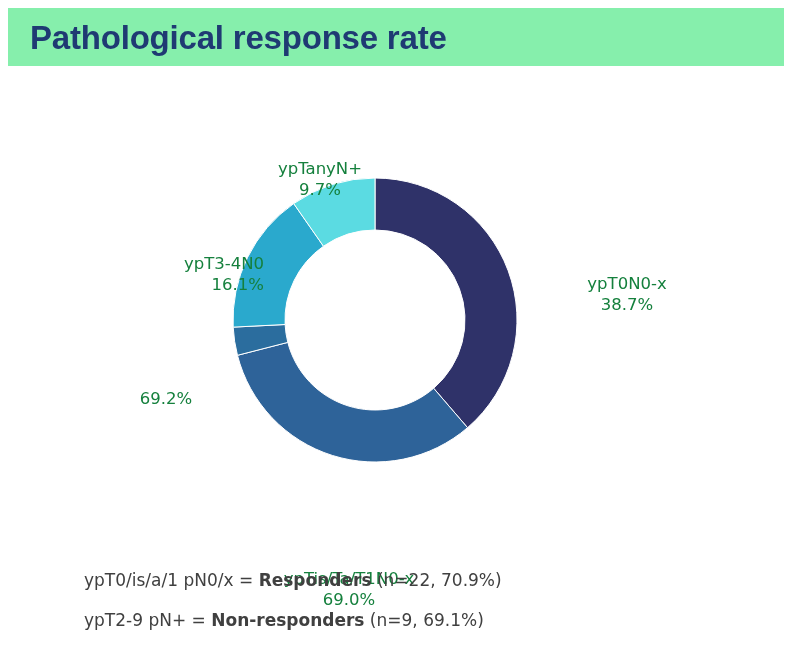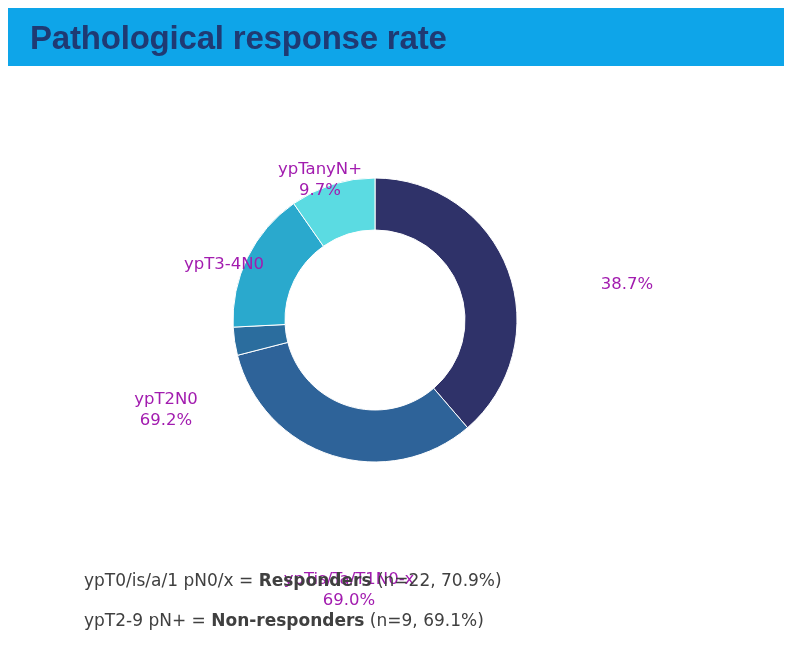--- a/index.html
+++ b/index.html
@@ -24,21 +24,21 @@
     background: #ffffff;
   }
 
   
   #title-band {
     position: absolute;
     left: 8px;
     top: 8px;
     width: 776px;
     height: 58px;
-    background: #0ea5e9;
+    background: #86efac;
   }
   #title-text {
     position: absolute;
     left: 22px;
     top: 10px;
     font-size: 33px;
     font-weight: bold;
     color: #1f3a73;
     letter-spacing: -0.2px;
     white-space: nowrap;
@@ -55,21 +55,21 @@
   }
   #donut-svg {
     position: absolute;
     left: 0;
     top: 0;
   }
 
   
   .data-label {
     position: absolute;
-    color: #a21caf;
+    color: #15803d;
     font-size: 16.5px;
     line-height: 21px;
     text-align: center;
     white-space: nowrap;
     font-family: "DejaVu Sans", "Liberation Sans", sans-serif;
   }
   .data-label .lbl-name { display: block; }
   .data-label .lbl-val  { display: block; }
 
   #label-ypTanyN   { left: 232px; top: 88px;  width: 176px; }
@@ -115,33 +115,34 @@
         </g>
     </svg>
 
     <div class="data-label" id="label-ypTanyN">
       <span class="lbl-name">ypTanyN+</span>
       <span class="lbl-val">9.7%</span>
     </div>
 
     <div class="data-label" id="label-ypT34N0">
       <span class="lbl-name">ypT3-4N0</span>
+      <span class="lbl-val">16.1%</span>
     </div>
 
     <div class="data-label" id="label-ypT2N0">
-      <span class="lbl-name">ypT2N0</span>
       <span class="lbl-val">69.2%</span>
     </div>
 
     <div class="data-label" id="label-ypTisTa">
       <span class="lbl-name">ypTis/Ta/T1N0-x</span>
       <span class="lbl-val">69.0%</span>
     </div>
 
     <div class="data-label" id="label-ypT0N0">
+      <span class="lbl-name">ypT0N0-x</span>
       <span class="lbl-val">38.7%</span>
     </div>
 
   </div>
 
   <div id="footnotes">
     <div class="footnote">
       <span>ypT0/is/a/1 pN0/x = </span><b>Responders</b><span> (n=22, 70.9%)</span>
     </div>
     <div class="footnote">

